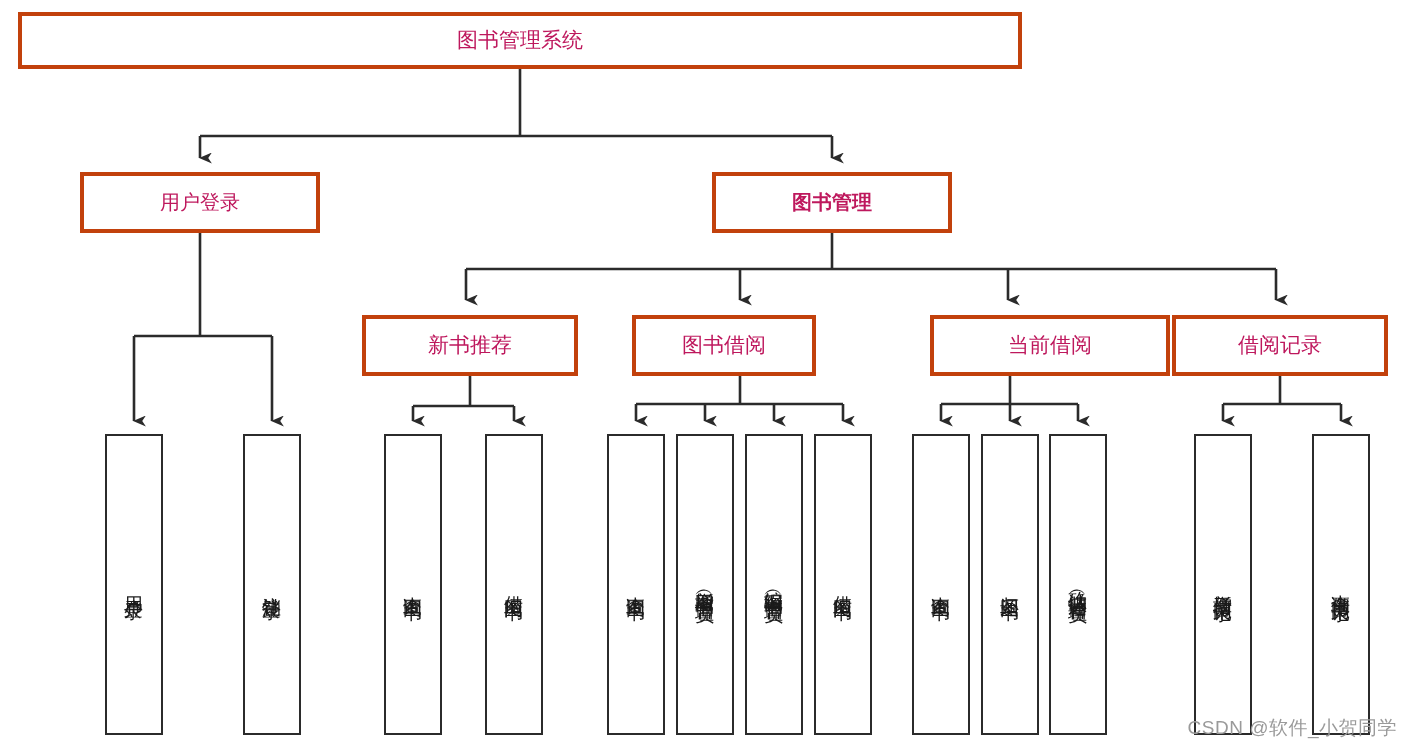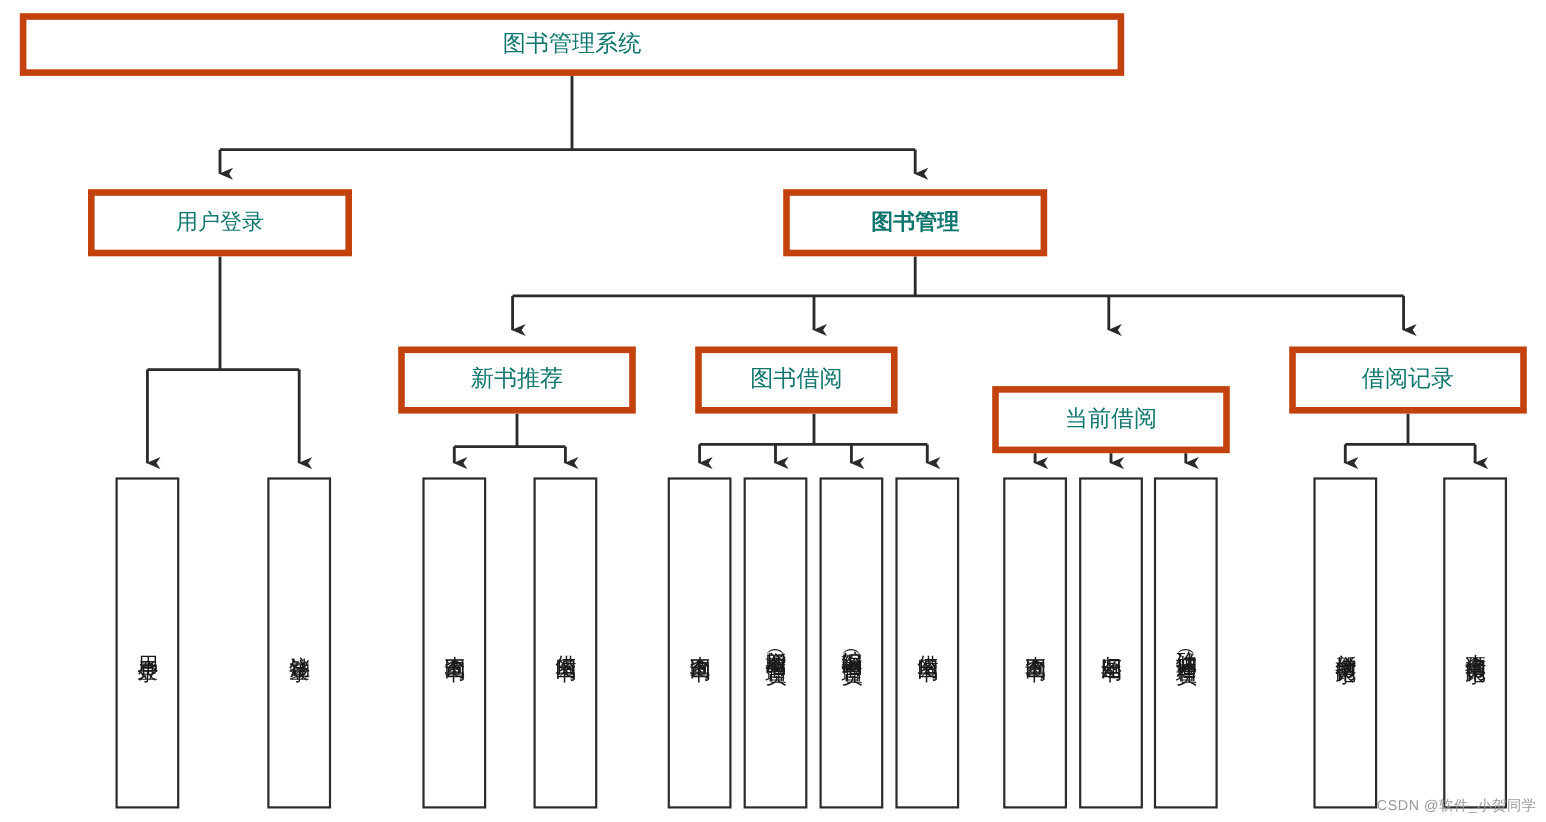--- a/index.html
+++ b/index.html
@@ -10,22 +10,22 @@
     overflow:hidden;
   }
   #diagram{position:relative;width:1405px;height:747px;}
 
   svg#connectors{position:absolute;left:0;top:0;width:1405px;height:747px;}
 
   .node{
     position:absolute;
     box-sizing:border-box;
     background:#ffffff;
-    border:6px solid #c2410c;
-    color:#0f766e;
+    border:4px solid #c2410c;
+    color:#be185d;
     display:flex;
     align-items:center;
     justify-content:center;
     text-align:center;
     line-height:1.25;
   }
   .node.root{font-size:21px;}
   .node.lvl1{font-size:20px;}
   .node.lvl2{font-size:21px;}
 
@@ -46,21 +46,21 @@
     font-size:19px;
     letter-spacing:2px;
     line-height:1;
     white-space:nowrap;
   }
 
   #watermark{
     position:absolute;
     right:8px;
     bottom:6px;
-    font-size:13px;
+    font-size:19px;
     color:#9a9a9a;
     letter-spacing:0.5px;
     white-space:nowrap;
     pointer-events:none;
   }
 </style>
 </head>
 <body>
 
 <div id="diagram">
@@ -115,21 +115,21 @@
     </g>
   </svg>
 
   <div class="node root" style="left:18px;top:12px;width:1004px;height:57px;">图书管理系统</div>
 
   <div class="node lvl1" style="left:80px;top:172px;width:240px;height:61px;">用户登录</div>
   <div class="node lvl1" style="left:712px;top:172px;width:240px;height:61px;font-weight:bold;">图书管理</div>
 
   <div class="node lvl2" style="left:362px;top:315px;width:216px;height:61px;">新书推荐</div>
   <div class="node lvl2" style="left:632px;top:315px;width:184px;height:61px;">图书借阅</div>
-  <div class="node lvl2" style="left:902px;top:315px;width:216px;height:61px;margin-top:36px;">当前借阅</div>
+  <div class="node lvl2" style="left:930px;top:315px;width:240px;height:61px;">当前借阅</div>
   <div class="node lvl2" style="left:1172px;top:315px;width:216px;height:61px;">借阅记录</div>
 
   <div class="leaf" style="left:105px;top:434px;width:58px;height:301px;">
     <span class="vtext">用户登录</span>
   </div>
   <div class="leaf" style="left:243px;top:434px;width:58px;height:301px;">
     <span class="vtext">注销登录</span>
   </div>
 
   <div class="leaf" style="left:384px;top:434px;width:58px;height:301px;">

